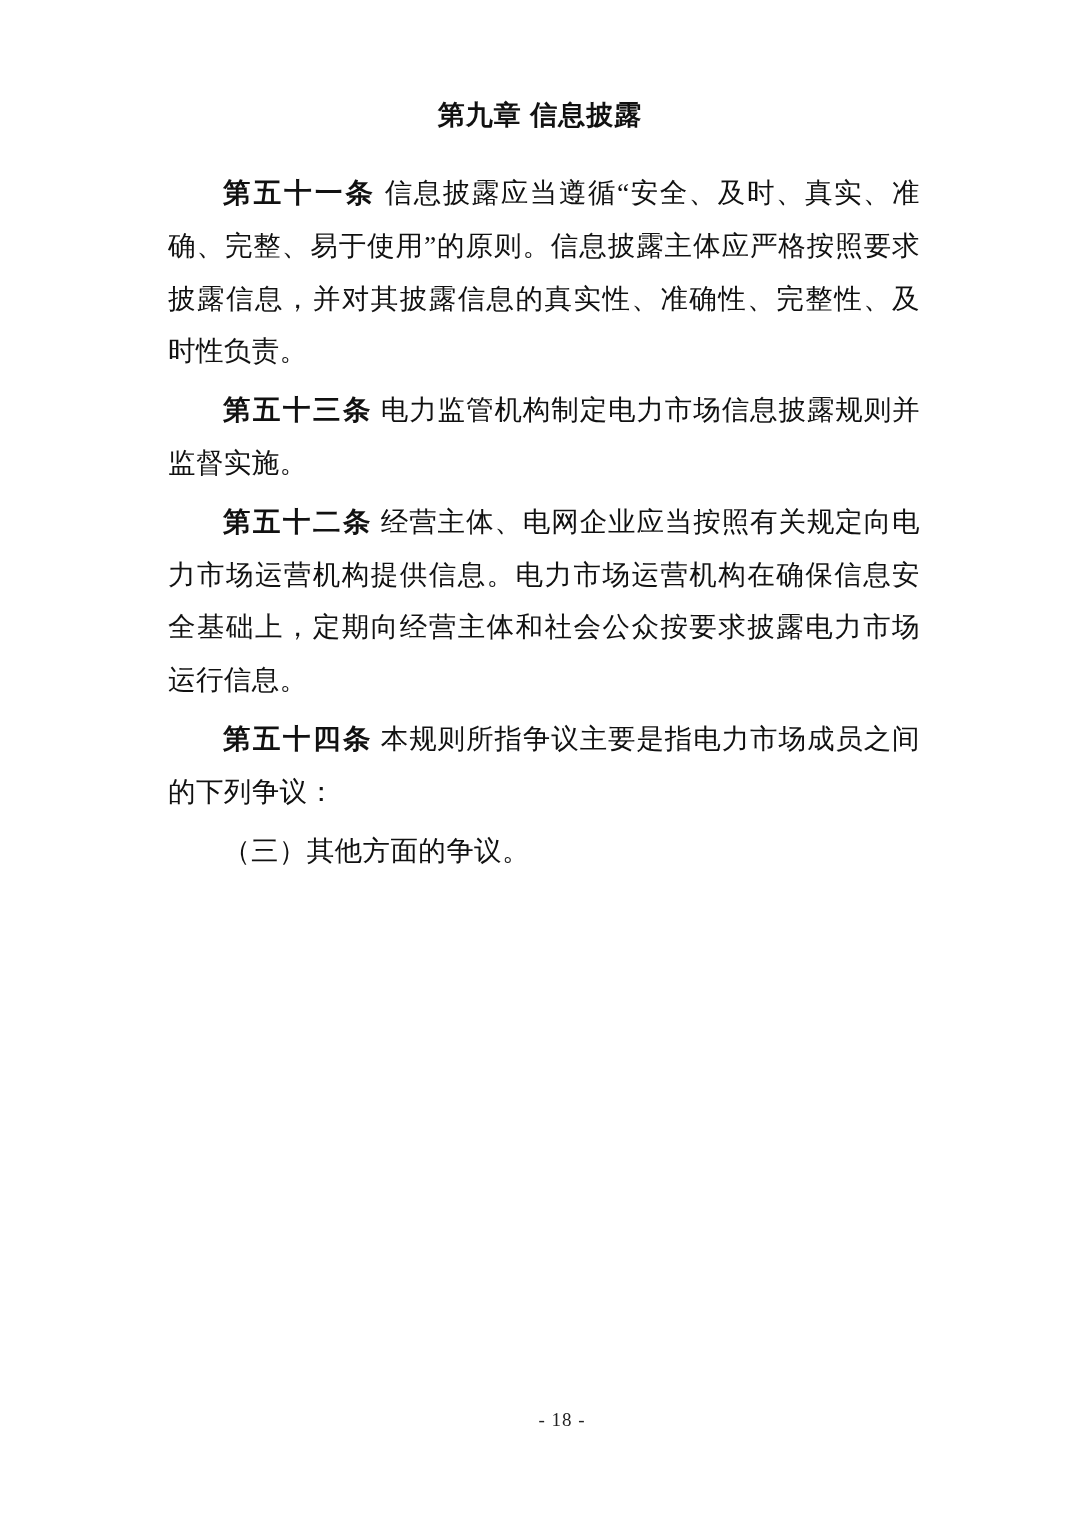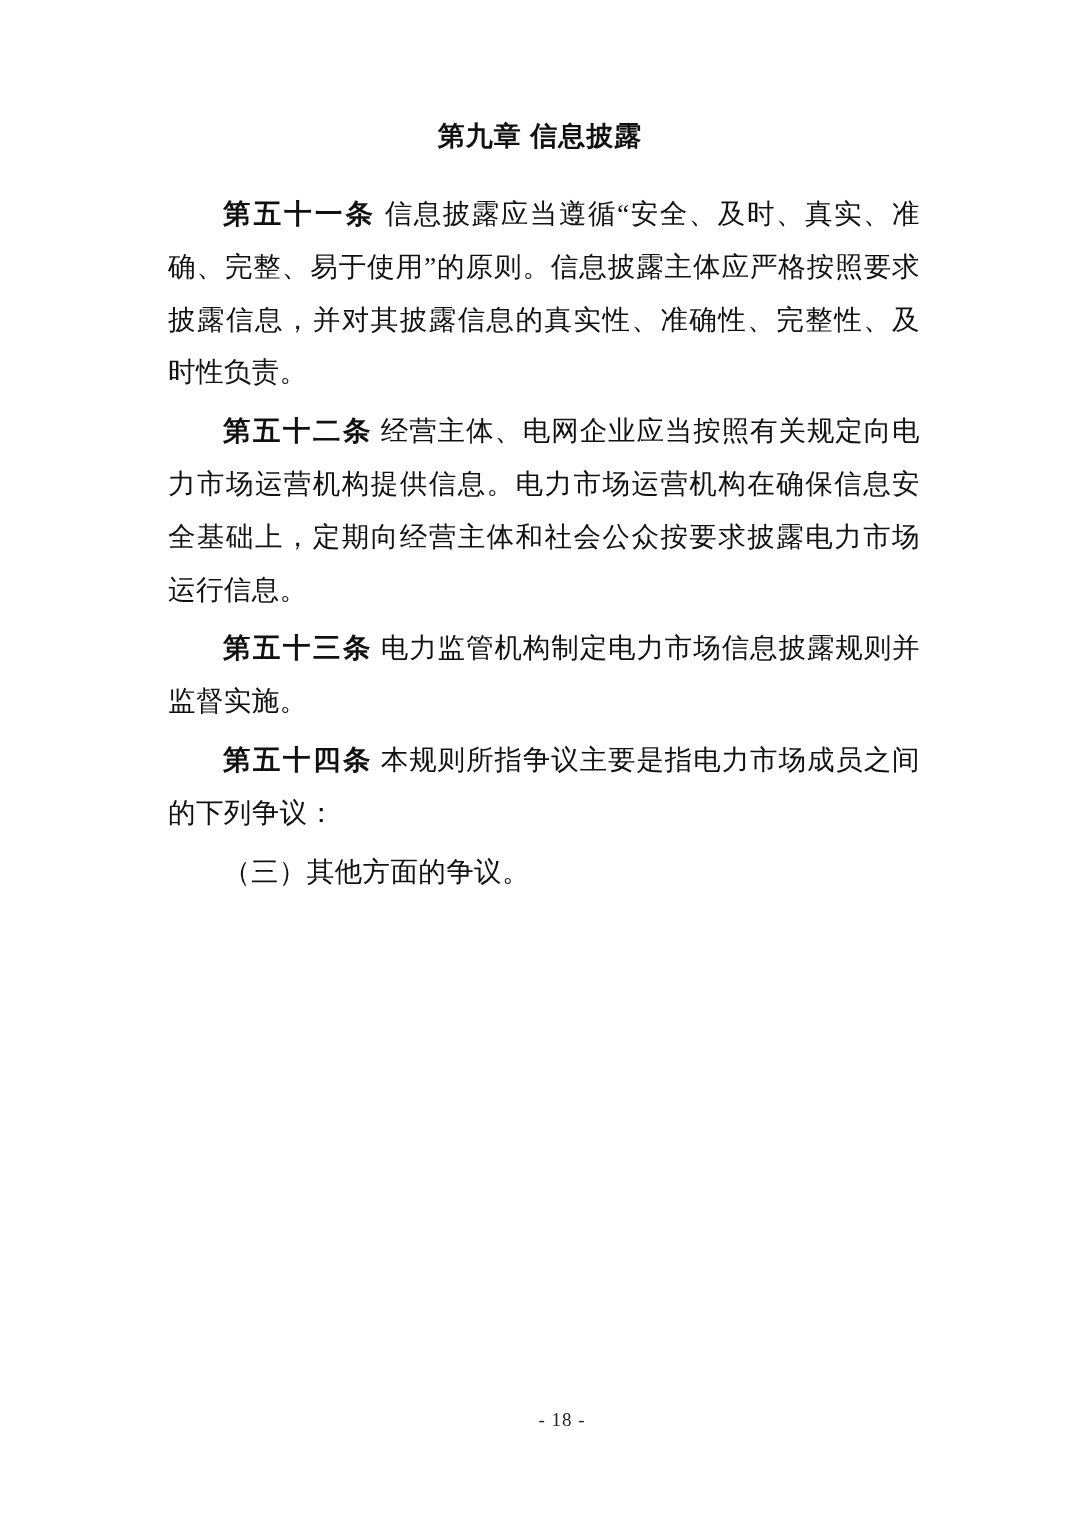--- a/index.html
+++ b/index.html
@@ -11,21 +11,21 @@
     position: relative;
     width: 1080px;
     height: 1527px;
     background: #ffffff;
     margin: 0 auto;
     overflow: hidden;
   }
   .content {
     position: absolute;
     left: 160px;
-    top: 118px;
+    top: 97px;
     width: 760px;
   }
   .chapter-heading {
     font-family: "Liberation Sans", sans-serif;
     font-weight: bold;
     font-size: 27px;
     color: #111111;
     text-align: center;
     letter-spacing: 1px;
     margin: 0 0 34px 0;
@@ -72,25 +72,25 @@
 <div class="page">
   <div class="content">
 
     <h2 class="chapter-heading">第九章 信息披露</h2>
 
     <p class="para">
       <span class="art-num">第五十一条</span><span> 信息披露应当遵循“安全、及时、真实、准确、完整、易于使用”的原则。信息披露主体应严格按照要求披露信息，并对其披露信息的真实性、准确性、完整性、及时性负责。</span>
     </p>
 
     <p class="para">
-      <span class="art-num">第五十二条</span><span> 经营主体、电网企业应当按照有关规定向电力市场运营机构提供信息。电力市场运营机构在确保信息安全基础上，定期向经营主体和社会公众按要求披露电力市场运行信息。</span>
+      <span class="art-num">第五十三条</span><span> 电力监管机构制定电力市场信息披露规则并监督实施。</span>
     </p>
 
     <p class="para">
-      <span class="art-num">第五十三条</span><span> 电力监管机构制定电力市场信息披露规则并监督实施。</span>
+      <span class="art-num">第五十二条</span><span> 经营主体、电网企业应当按照有关规定向电力市场运营机构提供信息。电力市场运营机构在确保信息安全基础上，定期向经营主体和社会公众按要求披露电力市场运行信息。</span>
     </p>
 
 
     <p class="para">
       <span class="art-num">第五十四条</span><span> 本规则所指争议主要是指电力市场成员之间的下列争议：</span>
     </p>
 
 
 
     <p class="para item">（三）其他方面的争议。</p>

